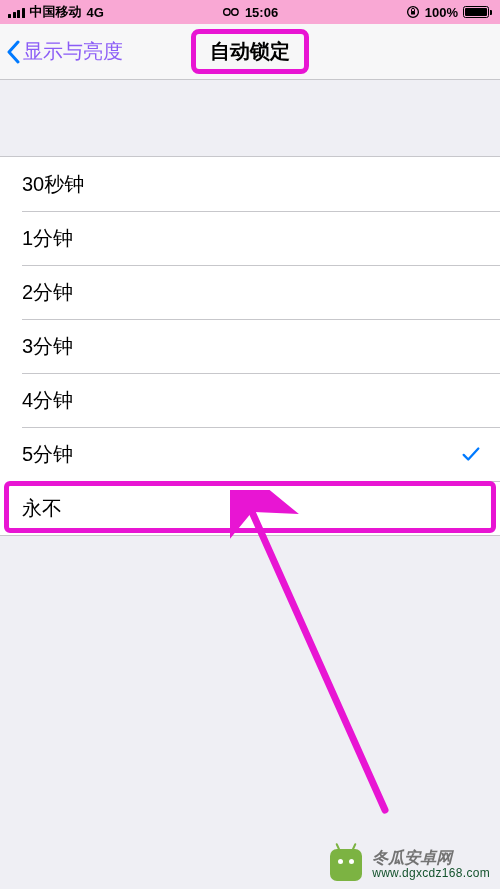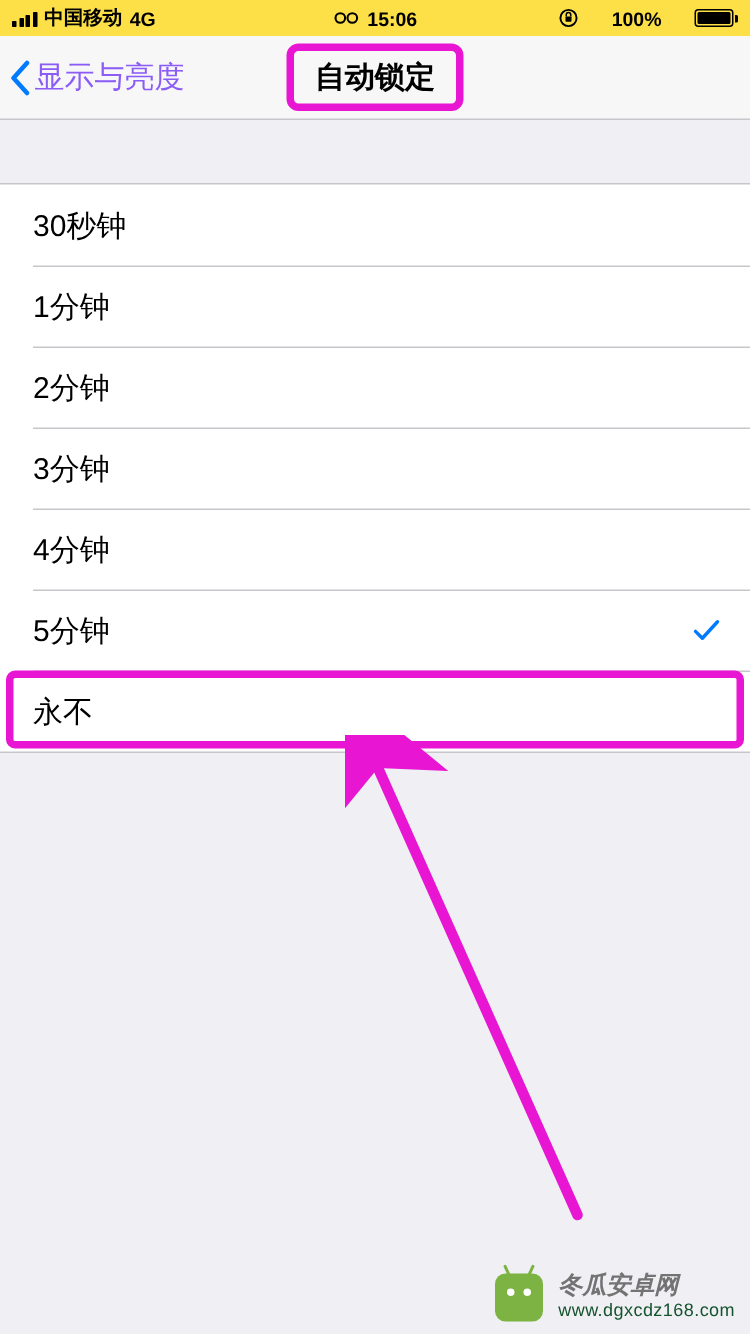--- a/index.html
+++ b/index.html
@@ -11,21 +11,21 @@
     body {
       width: 500px;
       height: 889px;
       background: #efeff4;
       font-family: -apple-system, "Helvetica Neue", Arial, sans-serif;
       position: relative;
       overflow: hidden;
     }
     .status-bar {
       height: 24px;
-      background: #fde047;
+      background: #f9a8d4;
       display: flex;
       align-items: center;
       justify-content: space-between;
       padding: 0 8px;
       font-size: 13px;
       font-weight: 600;
       color: #000;
     }
     .status-left {
       display: flex;
@@ -52,21 +52,21 @@
       align-items: center;
       gap: 5px;
       position: absolute;
       left: 50%;
       transform: translateX(-50%);
       text-align: center;
     }
     .status-right {
       display: flex;
       align-items: center;
-      gap: 22px;
+      gap: 5px;
     }
     .battery {
       display: flex;
       align-items: center;
     }
     .battery-body {
       width: 26px;
       height: 12px;
       border: 1px solid #000;
       border-radius: 2.5px;
@@ -121,20 +121,21 @@
       padding: 4px 14px;
       font-family: Liberation Serif, serif;
     }
     .spacer-top {
       height: 42px;
     }
     .option-list {
       background: #fff;
       border-top: 1px solid #c7c7cb;
       border-bottom: 1px solid #c7c7cb;
+      margin-top: 34px;
     }
     .option-row {
       height: 54px;
       display: flex;
       align-items: center;
       justify-content: space-between;
       padding: 0 18px 0 22px;
       font-size: 20px;
       color: #000;
       position: relative;

